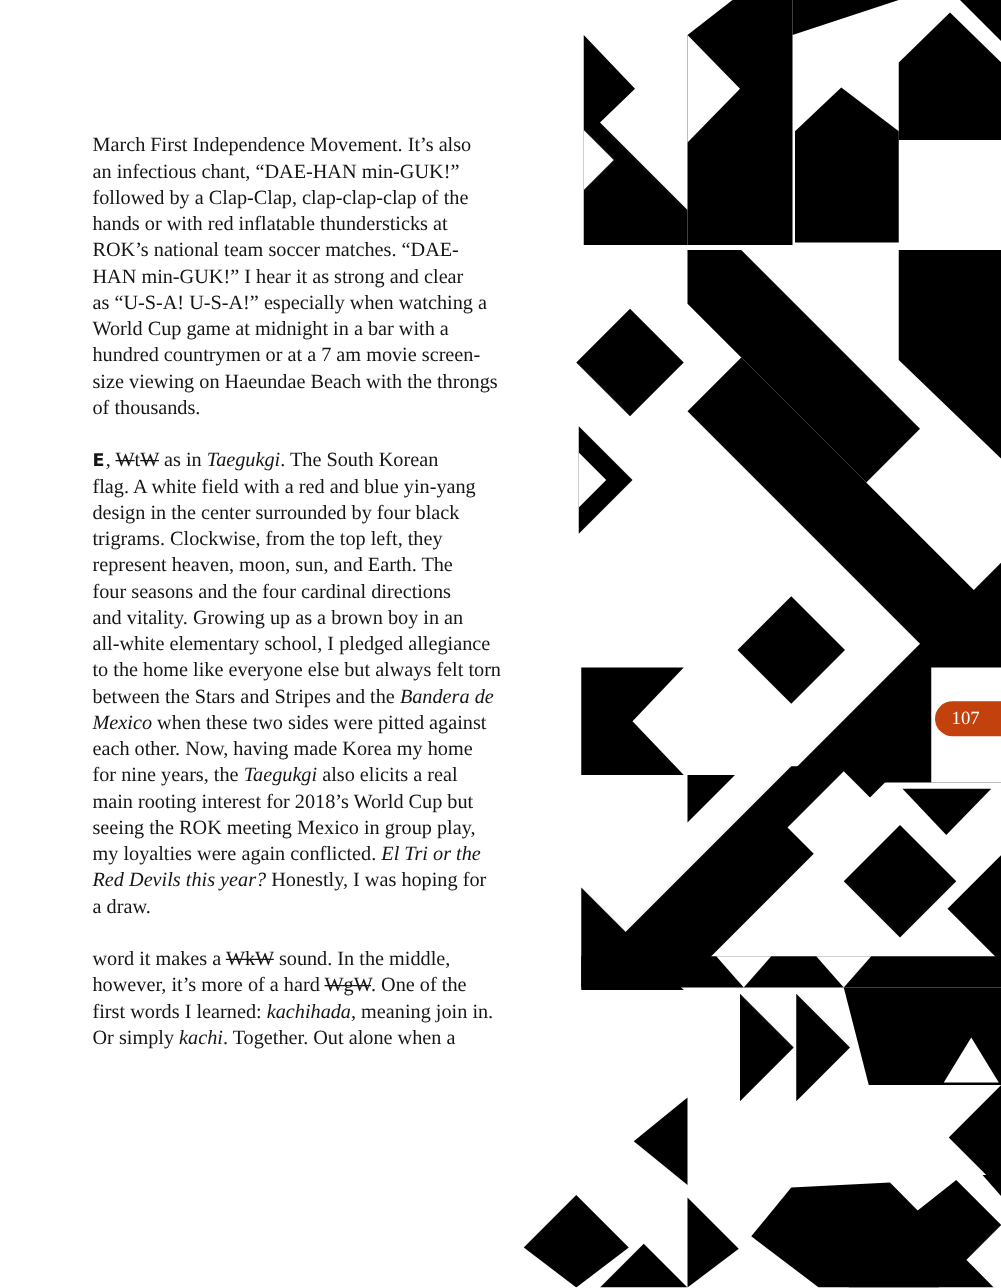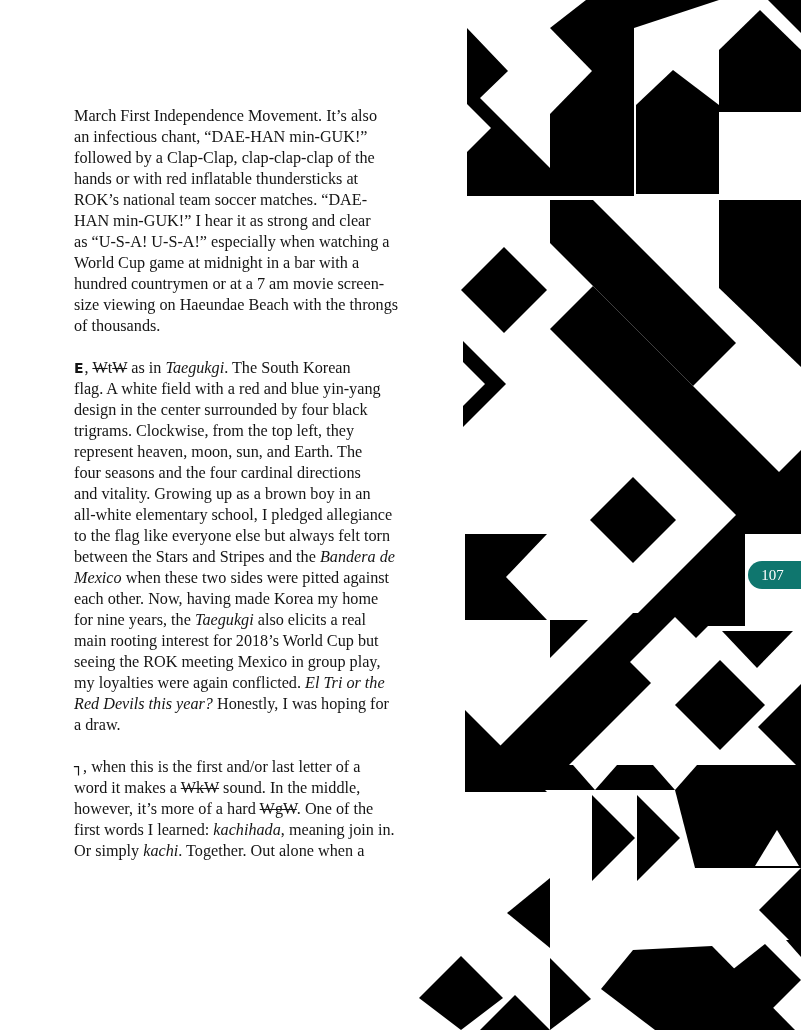--- a/index.html
+++ b/index.html
@@ -44,33 +44,32 @@
     </div>
     <div class="para">
       <div class="line"><span class="run-jE">E</span><span>, </span><span class="run-s">W</span><span>t</span><span class="run-s">W</span><span> as in </span><span class="run-i">Taegukgi</span><span>. The South Korean</span></div>
       <div class="line"><span>flag. A white field with a red and blue yin-yang</span></div>
       <div class="line"><span>design in the center surrounded by four black</span></div>
       <div class="line"><span>trigrams. Clockwise, from the top left, they</span></div>
       <div class="line"><span>represent heaven, moon, sun, and Earth. The</span></div>
       <div class="line"><span>four seasons and the four cardinal directions</span></div>
       <div class="line"><span>and vitality. Growing up as a brown boy in an</span></div>
       <div class="line"><span>all-white elementary school, I pledged allegiance</span></div>
-      <div class="line"><span>to the flag like everyone else but always felt torn</span></div>
+      <div class="line"><span>to the home like everyone else but always felt torn</span></div>
       <div class="line"><span>between the Stars and Stripes and the </span><span class="run-i">Bandera de</span></div>
       <div class="line"><span class="run-i">Mexico</span><span> when these two sides were pitted against</span></div>
       <div class="line"><span>each other. Now, having made Korea my home</span></div>
       <div class="line"><span>for nine years, the </span><span class="run-i">Taegukgi</span><span> also elicits a real</span></div>
       <div class="line"><span>main rooting interest for 2018’s World Cup but</span></div>
       <div class="line"><span>seeing the ROK meeting Mexico in group play,</span></div>
       <div class="line"><span>my loyalties were again conflicted. </span><span class="run-i">El Tri or the</span></div>
       <div class="line"><span class="run-i">Red Devils this year?</span><span> Honestly, I was hoping for</span></div>
       <div class="line"><span>a draw.</span></div>
     </div>
     <div class="para">
-      <div class="line"><span class="run-jG">┐</span><span>, when this is the first and/or last letter of a</span></div>
       <div class="line"><span>word it makes a </span><span class="run-s">WkW</span><span> sound. In the middle,</span></div>
       <div class="line"><span>however, it’s more of a hard </span><span class="run-s">WgW</span><span>. One of the</span></div>
       <div class="line"><span>first words I learned: </span><span class="run-i">kachihada</span><span>, meaning join in.</span></div>
       <div class="line"><span>Or simply </span><span class="run-i">kachi</span><span>. Together. Out alone when a</span></div>
     </div>
   </div>
 
 <svg id="art" viewBox="-60 0 406 1030" preserveAspectRatio="none">
     <polygon points="131,0 179,0 179,196 95,196 95,28" fill="#000000"></polygon>
     <polygon points="95,28 137,71 95,114" fill="#ffffff"></polygon>
@@ -109,15 +108,15 @@
     <polygon points="346,868 346,952 304,910" fill="#000000"></polygon>
     <polygon points="95,878 95,948 52,913" fill="#000000"></polygon>
     <polygon points="6,956 48,998 6,1030 -36,998" fill="#000000"></polygon>
     <polygon points="95,958 136,999 95,1030" fill="#000000"></polygon>
     <polygon points="25,1030 60,995 95,1030" fill="#000000"></polygon>
     <polygon points="178,950 257,946 340,1030 200,1030 146,989" fill="#000000"></polygon>
     <polygon points="331,940 346,940 346,957" fill="#000000"></polygon>
     <polygon points="224,1012 310,944 346,980 296,1030 224,1030" fill="#000000"></polygon>
   </svg>
 
-<div id="page-badge" style="background: #0f766e;">
+<div id="page-badge" style="background: #c2410c;">
   <span>107</span>
 </div>
 
 </body></html>

